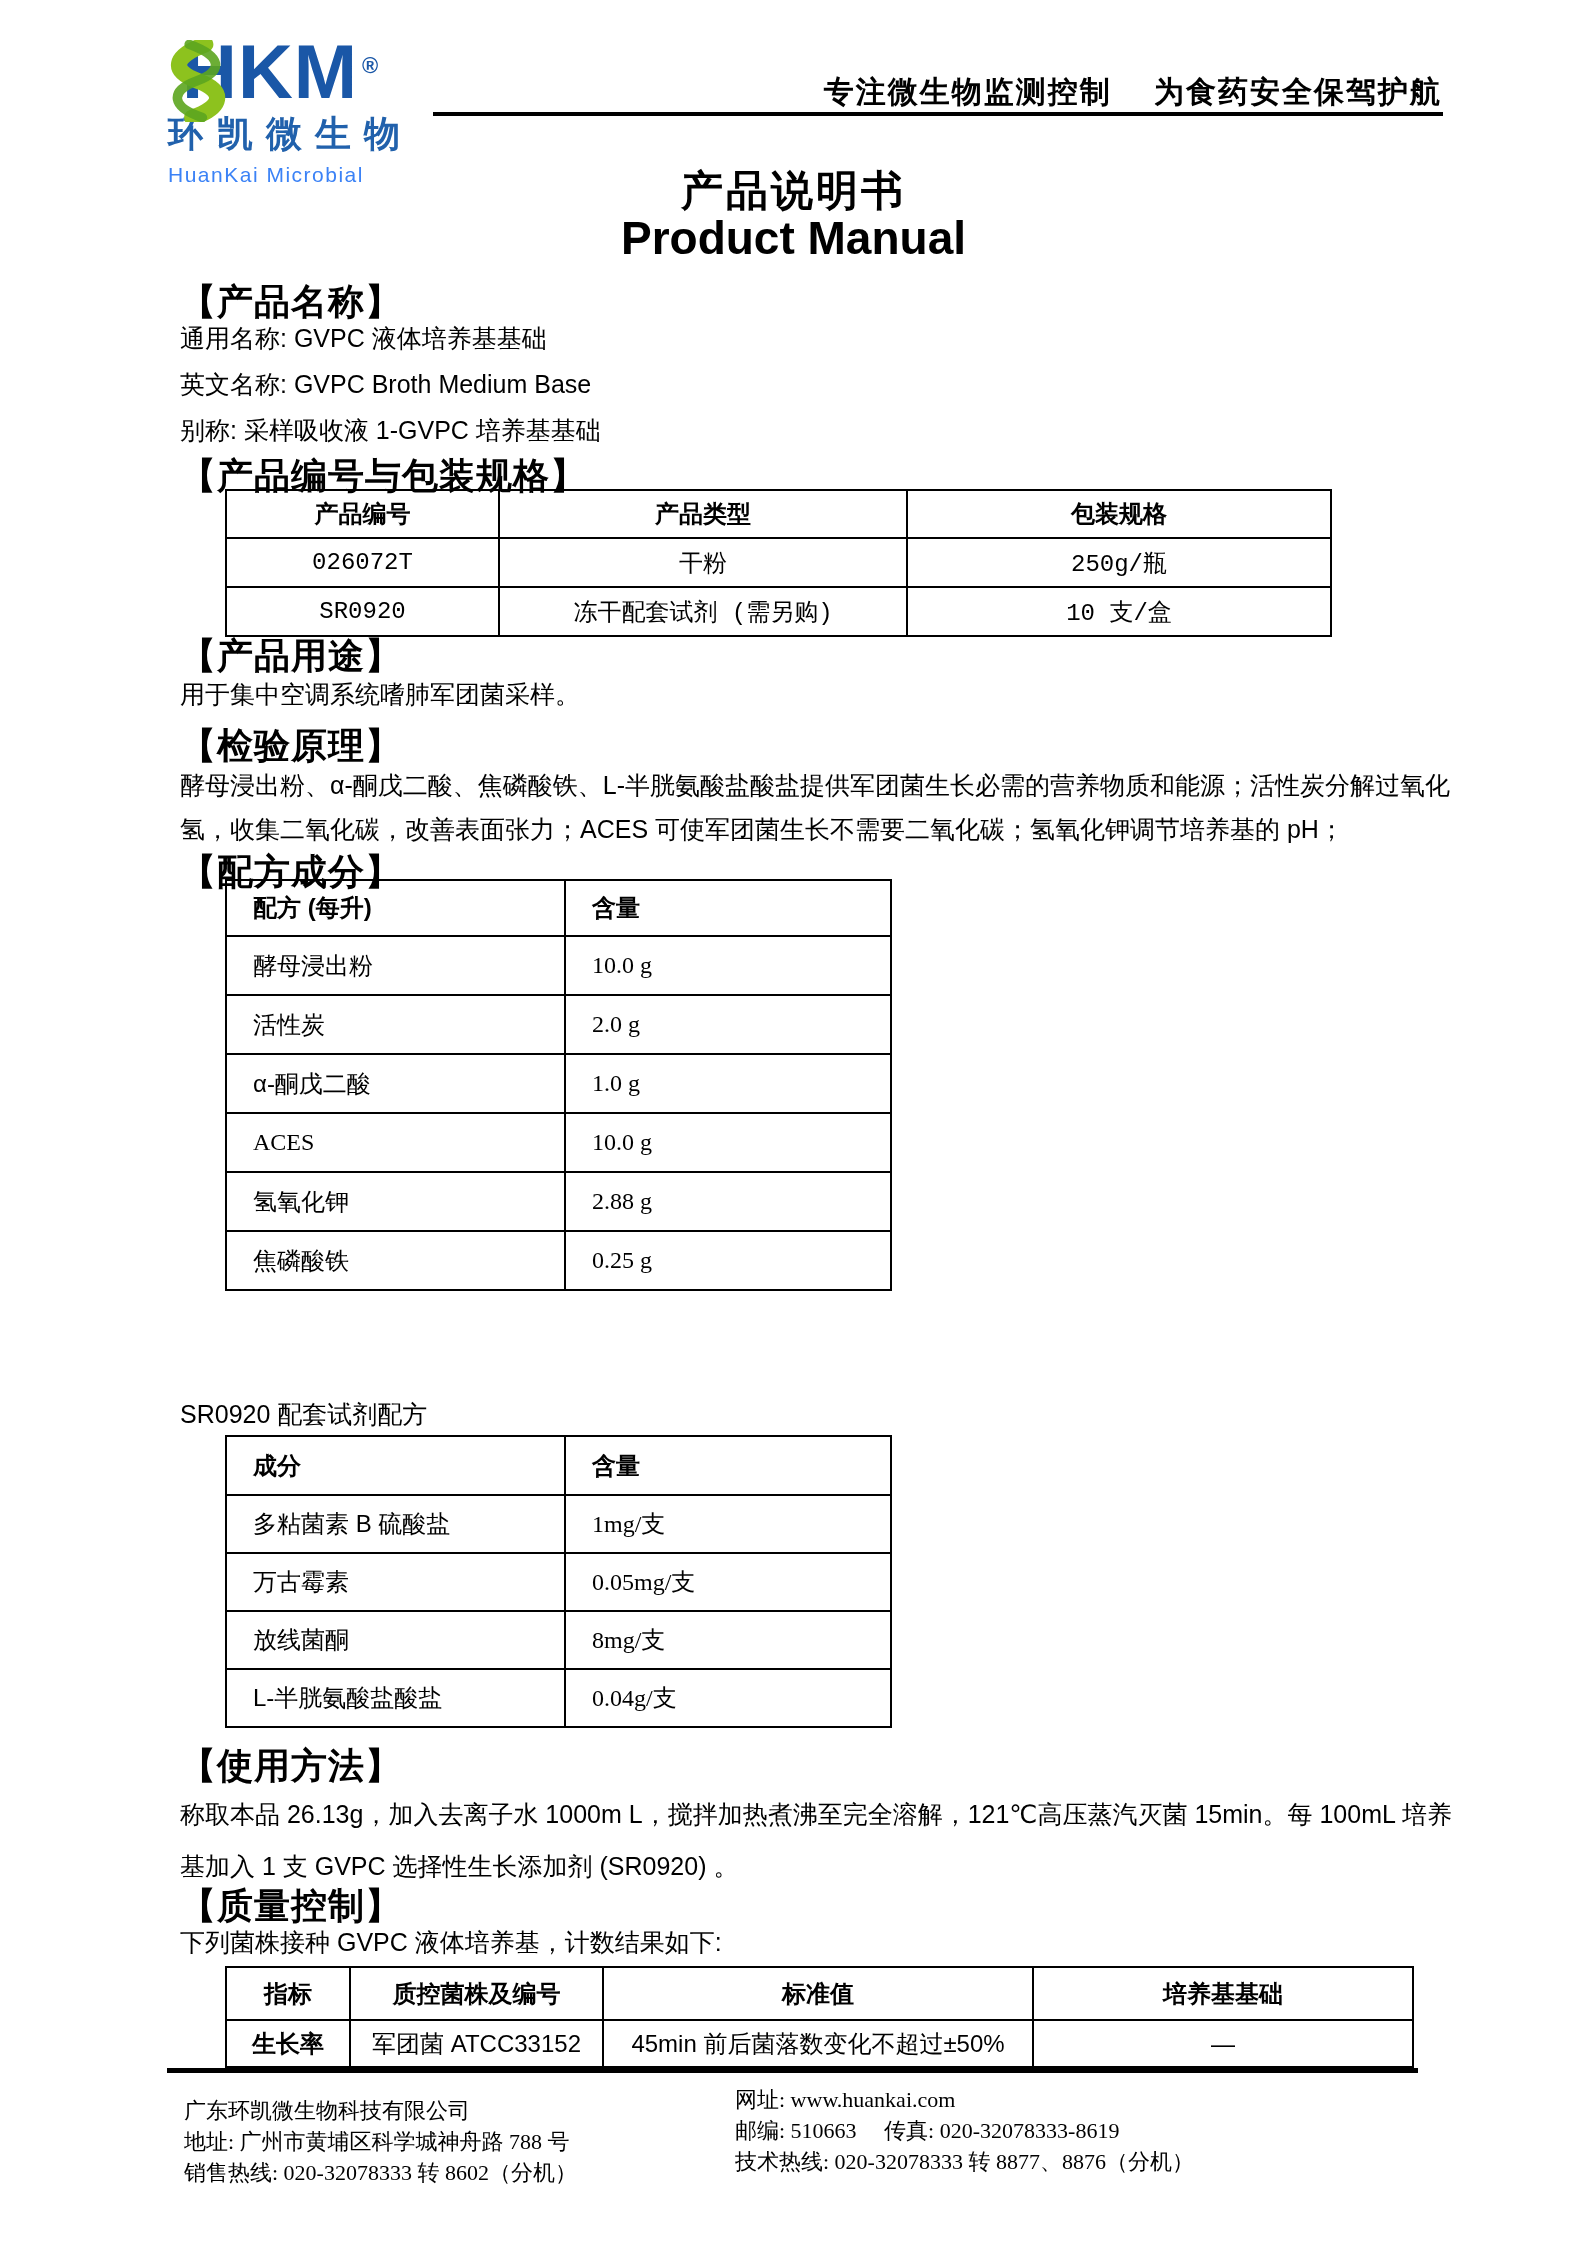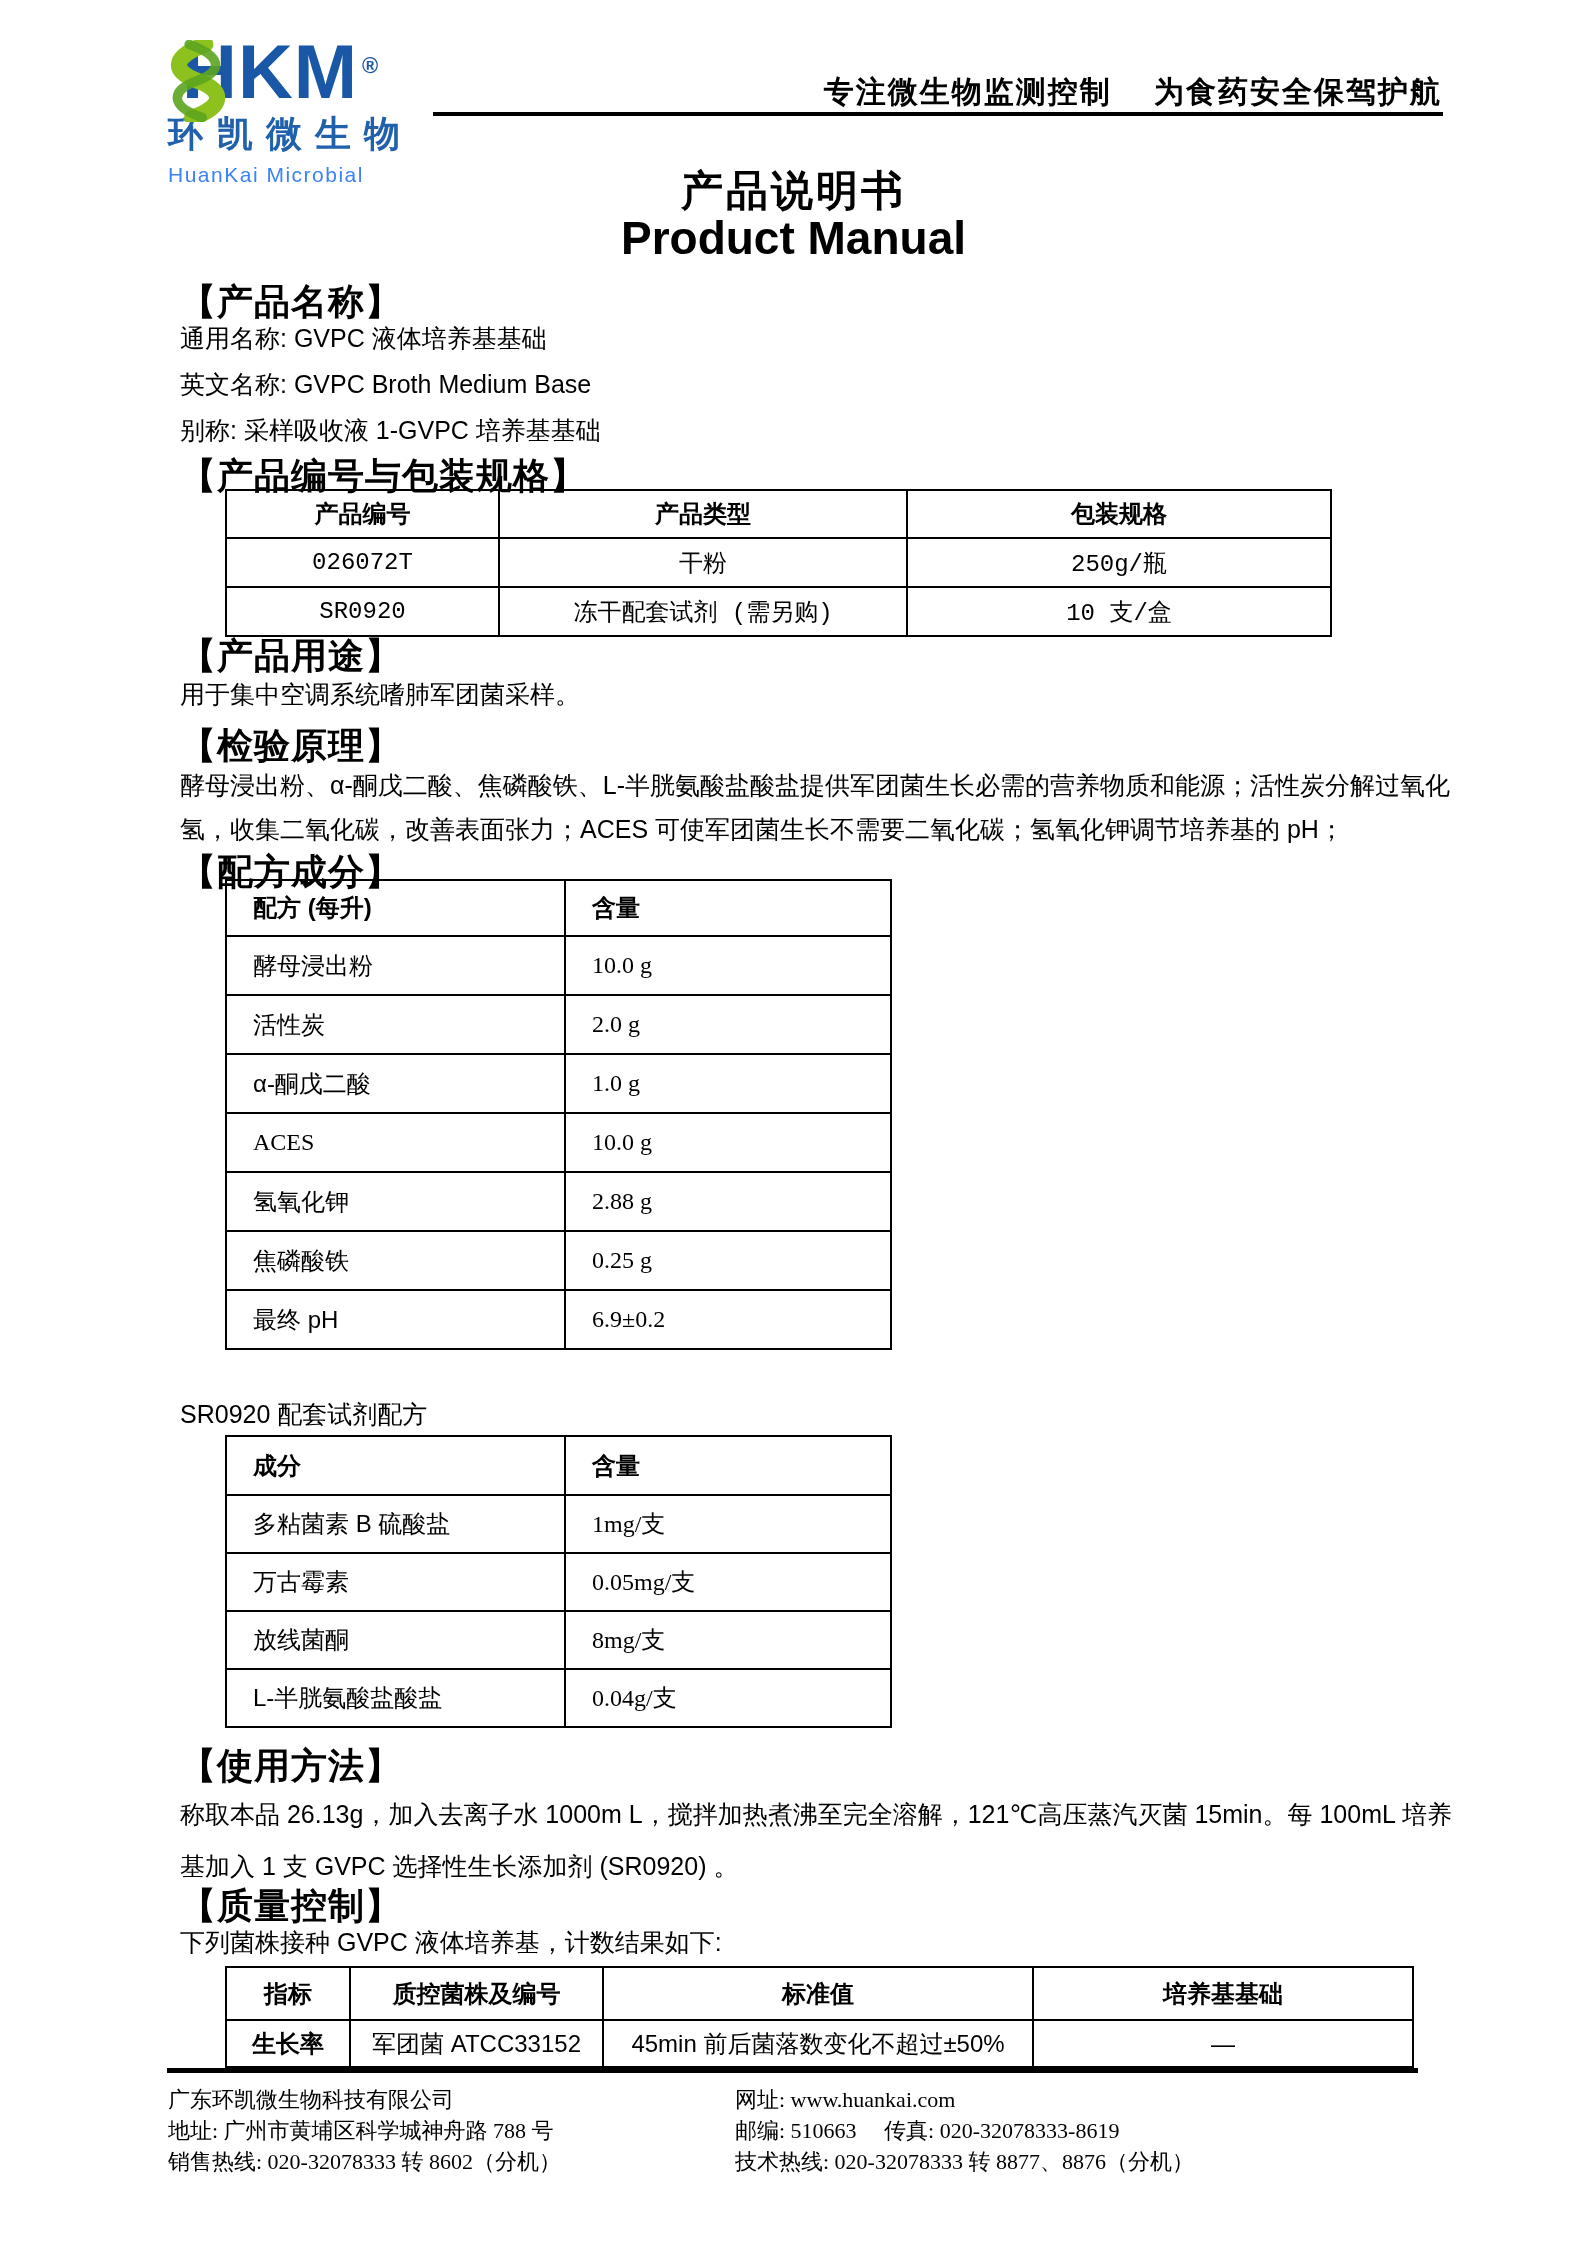--- a/index.html
+++ b/index.html
@@ -59,21 +59,21 @@
 
   .t4{ left:225px; top:1966px; width:1187px;}
   .t4 th,.t4 td{ text-align:center; font-size:24px;}
   .t4 th{ height:49px; font-weight:800;}
   .t4 td{ height:43px; font-weight:400;}
   .t4 td.bold{font-weight:800;}
 
   
   .footer-rule{ left:167px; top:2068px; width:1251px; height:5px; background:#000;}
   .footer-col{ top:2084px; font-size:22px; line-height:31px; font-family:"Liberation Serif","DejaVu Serif",serif; white-space:nowrap;}
-  .footer-left{ left:168px; }
+  .footer-left{ left:184px;margin-top:11px; }
   .footer-right{ left:735px; }
 </style>
 </head>
 <body>
 
 <div class="page">
 
   <div class="abs logo-hkm">
     <div class="hkm-word">
       <span class="hkm-helix">
@@ -158,24 +158,20 @@
           <td class="serif">10.0 g</td>
         </tr>
     <tr>
           <td>氢氧化钾</td>
           <td class="serif">2.88 g</td>
         </tr>
     <tr>
           <td>焦磷酸铁</td>
           <td class="serif">0.25 g</td>
         </tr>
-    <tr>
-          <td>最终 pH</td>
-          <td class="serif">6.9±0.2</td>
-        </tr>
   </tbody>
     </table>
 
   <div class="abs bt" style="left:180px; top:1398px;">SR0920 配套试剂配方</div>
   <table class="abs t3">
     <colgroup>
         <col style="width:339px">
         <col style="width:326px">
       </colgroup>
     <tbody>

